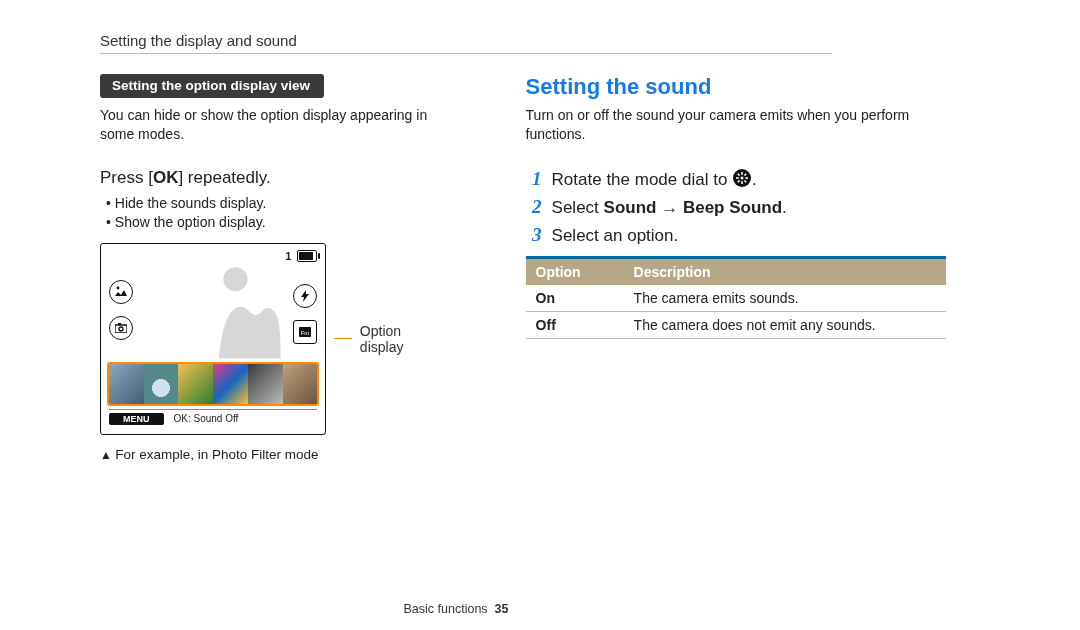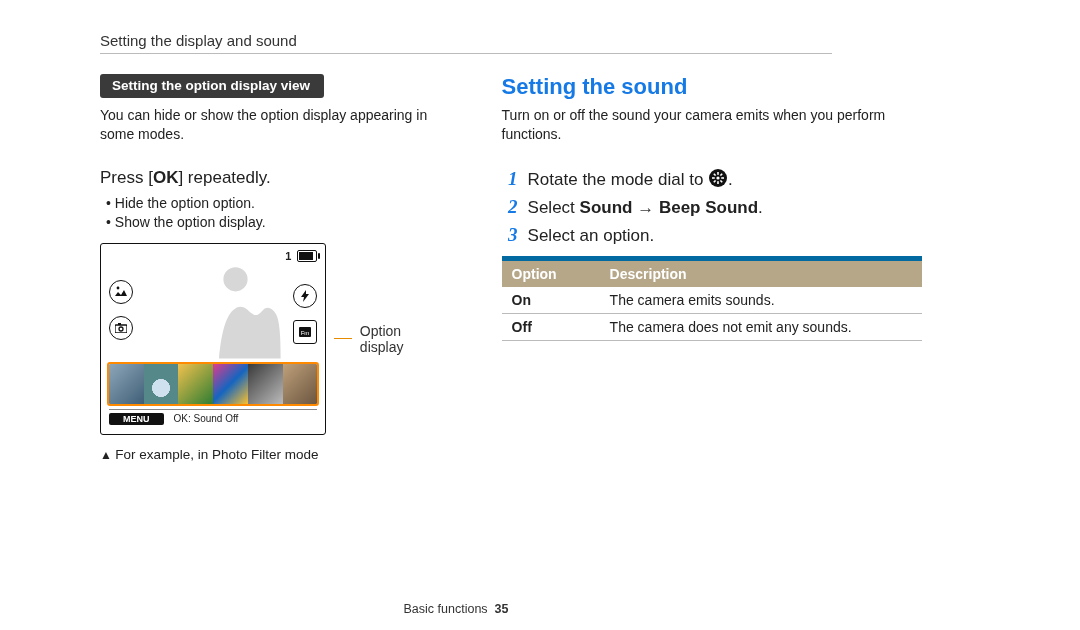--- a/index.html
+++ b/index.html
@@ -22,21 +22,21 @@
     font-size: 15px;
     color: #333;
     margin-bottom: 4px;
   }
   .rule {
     border-top: 1px solid #bbb;
     margin-bottom: 20px;
   }
   .columns {
     display: flex;
-    gap: 64px;
+    gap: 88px;
   }
   .col-left { width: 400px; }
   .col-right { flex: 1; }
 
   .section-pill {
     display: inline-block;
     background: #3a3a3a;
     color: #fff;
     font-weight: 600;
     font-size: 13.5px;
@@ -226,21 +226,21 @@
     border-collapse: collapse;
     width: 420px;
     font-size: 14px;
   }
   .opts-table th {
     background: #b6a789;
     color: #fff;
     text-align: left;
     font-weight: 600;
     padding: 5px 10px;
-    border-top: 5px solid #0369a1;
+    border-top: 3px solid #0369a1;
   }
   .opts-table th:first-child { width: 78px; border-radius: 2px 0 0 0; }
   .opts-table td {
     padding: 5px 10px;
     border-bottom: 1px solid #bbb;
   }
   .opts-table td:first-child { font-weight: 700; }
 
   .footer {
     position: absolute;
@@ -264,21 +264,21 @@
 
     <div class="col-left">
       <div class="section-pill">Setting the option display view</div>
       <div class="intro">You can hide or show the option display appearing in some modes.</div>
 
       <div class="press-row">
         <span>Press [</span><span class="ok-glyph">OK</span><span>] repeatedly.</span>
       </div>
 
       <div class="bullets">
-        <div class="row">Hide the option option.</div>
+        <div class="row">Hide the sounds display.</div>
         <div class="row">Show the option display.</div>
       </div>
 
       <div class="screen-wrap">
         <div class="screen">
           <div class="hud-top">
             <span>1</span>
             <span class="batt">
                 <span class="fill"></span>
               </span>

